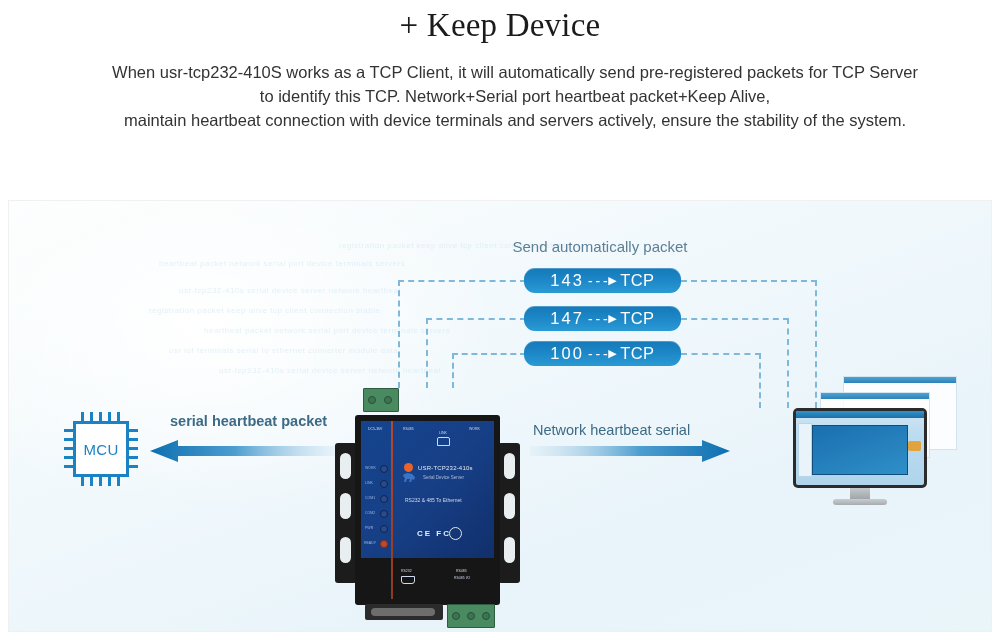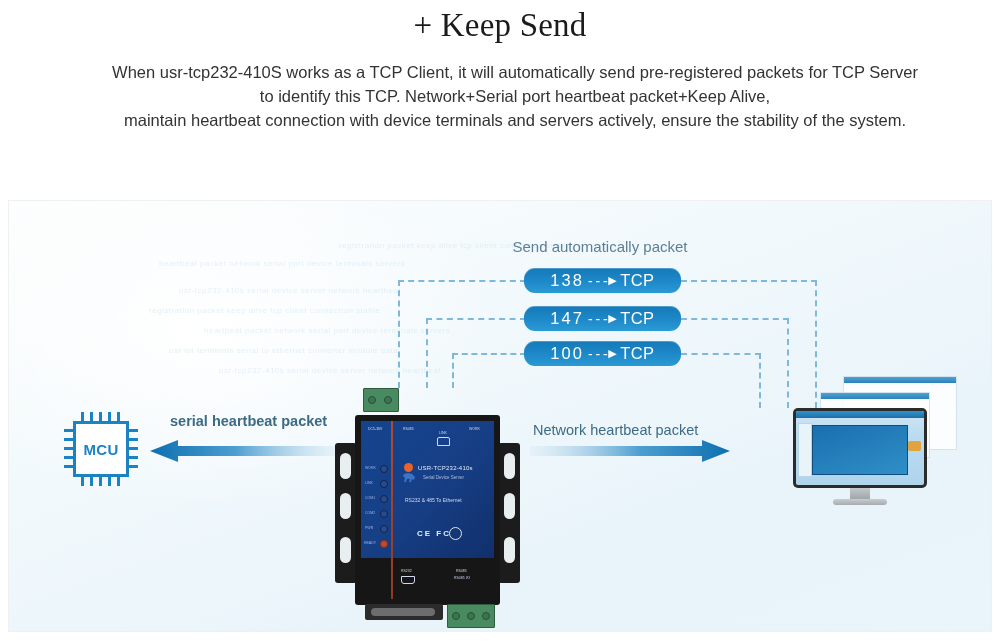--- a/index.html
+++ b/index.html
@@ -144,21 +144,21 @@
     border: 3px solid #1b82c4;
     box-sizing: border-box;
     background: #ffffff;
     display: flex;
     align-items: center;
     justify-content: center;
   }
   #mcu-label {
     color: #1b82c4;
     font-size: 15px;
-    font-weight: bold;
+    font-weight: normal;
     font-family: "Liberation Sans", sans-serif;
     letter-spacing: 0.3px;
   }
   .pin {
     position: absolute;
     background: #1b82c4;
   }
 
   
   #serial-arrow {
@@ -316,21 +316,21 @@
     left: 0; top: 0;
     width: 100%; height: 6px;
     background: linear-gradient(180deg, #4ea3d4, #2c82b8);
   }
 </style>
 </head>
 <body>
 
 <div id="header">
   <h1 id="page-title">
-    <span id="title-line2">+ Keep Send</span>
+    <span id="title-line2">+ Keep Device</span>
   </h1>
   <div id="description">
     <span class="desc-line">When usr-tcp232-410S works as a TCP Client, it will automatically send pre-registered packets for TCP Server</span>
     <span class="desc-line">to identify this TCP. Network+Serial port heartbeat packet+Keep Alive,</span>
     <span class="desc-line">maintain heartbeat connection with device terminals and servers actively, ensure the stability of the system.</span>
   </div>
 </div>
 
 <div id="diagram-panel">
 
@@ -357,21 +357,21 @@
 <div class="dash-h" style="left:681px; top:280px; width:136px;"></div>
 <div class="dash-v" style="left:815px; top:280px; height:128px;"></div>
 
 <div class="dash-h" style="left:681px; top:318px; width:108px;"></div>
 <div class="dash-v" style="left:787px; top:318px; height:90px;"></div>
 
 <div class="dash-h" style="left:681px; top:353px; width:80px;"></div>
 <div class="dash-v" style="left:759px; top:353px; height:55px;"></div>
 
 <div class="packet-badge" id="badge-102">
-  <span class="pkt-num">138</span>
+  <span class="pkt-num">143</span>
   <span class="pkt-dash">- - -</span>
   <span class="pkt-arrow">▶</span>
   <span class="pkt-proto">TCP</span>
 </div>
 <div class="packet-badge" id="badge-101">
   <span class="pkt-num">147</span>
   <span class="pkt-dash">- - -</span>
   <span class="pkt-arrow">▶</span>
   <span class="pkt-proto">TCP</span>
 </div>
@@ -413,21 +413,21 @@
   <defs>
     <linearGradient id="gradLeft" x1="1" y1="0" x2="0" y2="0">
       <stop offset="0%" stop-color="#bcd9ec" stop-opacity="0.15"></stop>
       <stop offset="55%" stop-color="#4d9ed0"></stop>
       <stop offset="100%" stop-color="#0d6fb0"></stop>
     </linearGradient>
   </defs>
   <polygon points="0,11 28,0 28,6 190,6 190,16 28,16 28,22" fill="url(#gradLeft)"></polygon>
 </svg>
 
-<div class="arrow-label" id="network-label">Network heartbeat packet</div>
+<div class="arrow-label" id="network-label">Network heartbeat serial</div>
 <svg id="network-arrow" viewBox="0 0 200 22">
   <defs>
     <linearGradient id="gradRight" x1="0" y1="0" x2="1" y2="0">
       <stop offset="0%" stop-color="#bcd9ec" stop-opacity="0.15"></stop>
       <stop offset="55%" stop-color="#4d9ed0"></stop>
       <stop offset="100%" stop-color="#0d6fb0"></stop>
     </linearGradient>
   </defs>
   <polygon points="200,11 172,0 172,6 0,6 0,16 172,16 172,22" fill="url(#gradRight)"></polygon>
 </svg>

